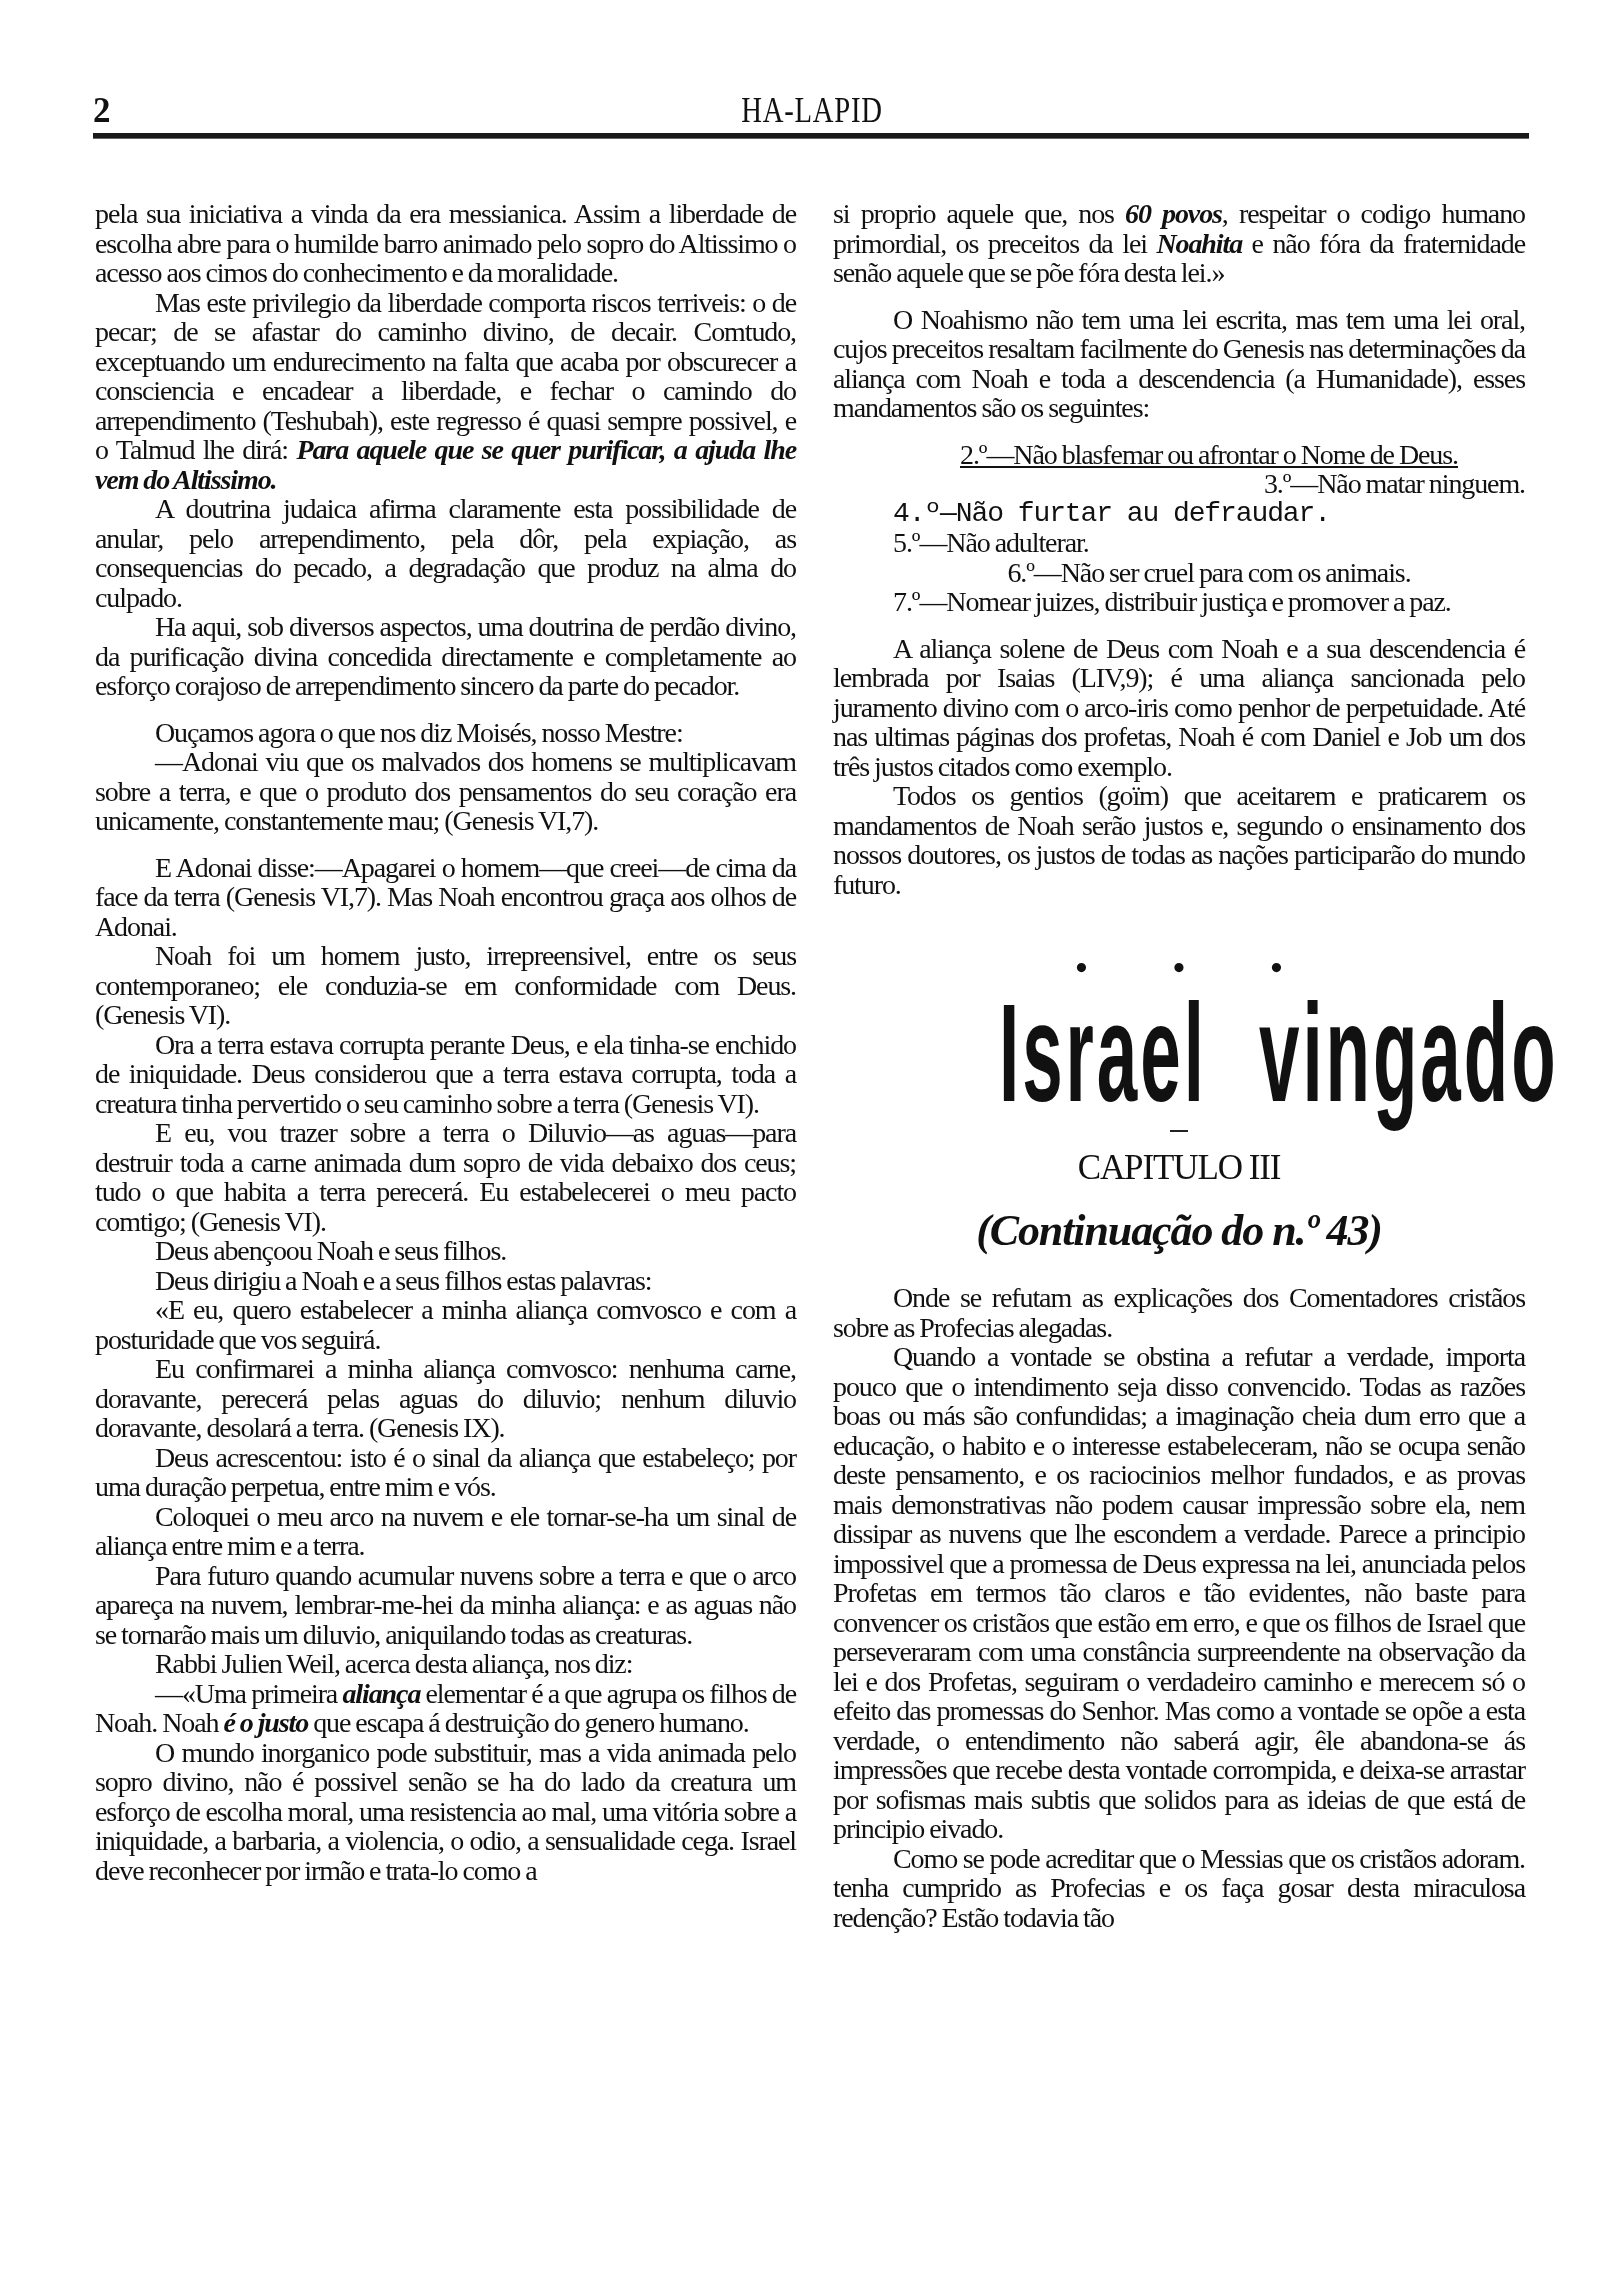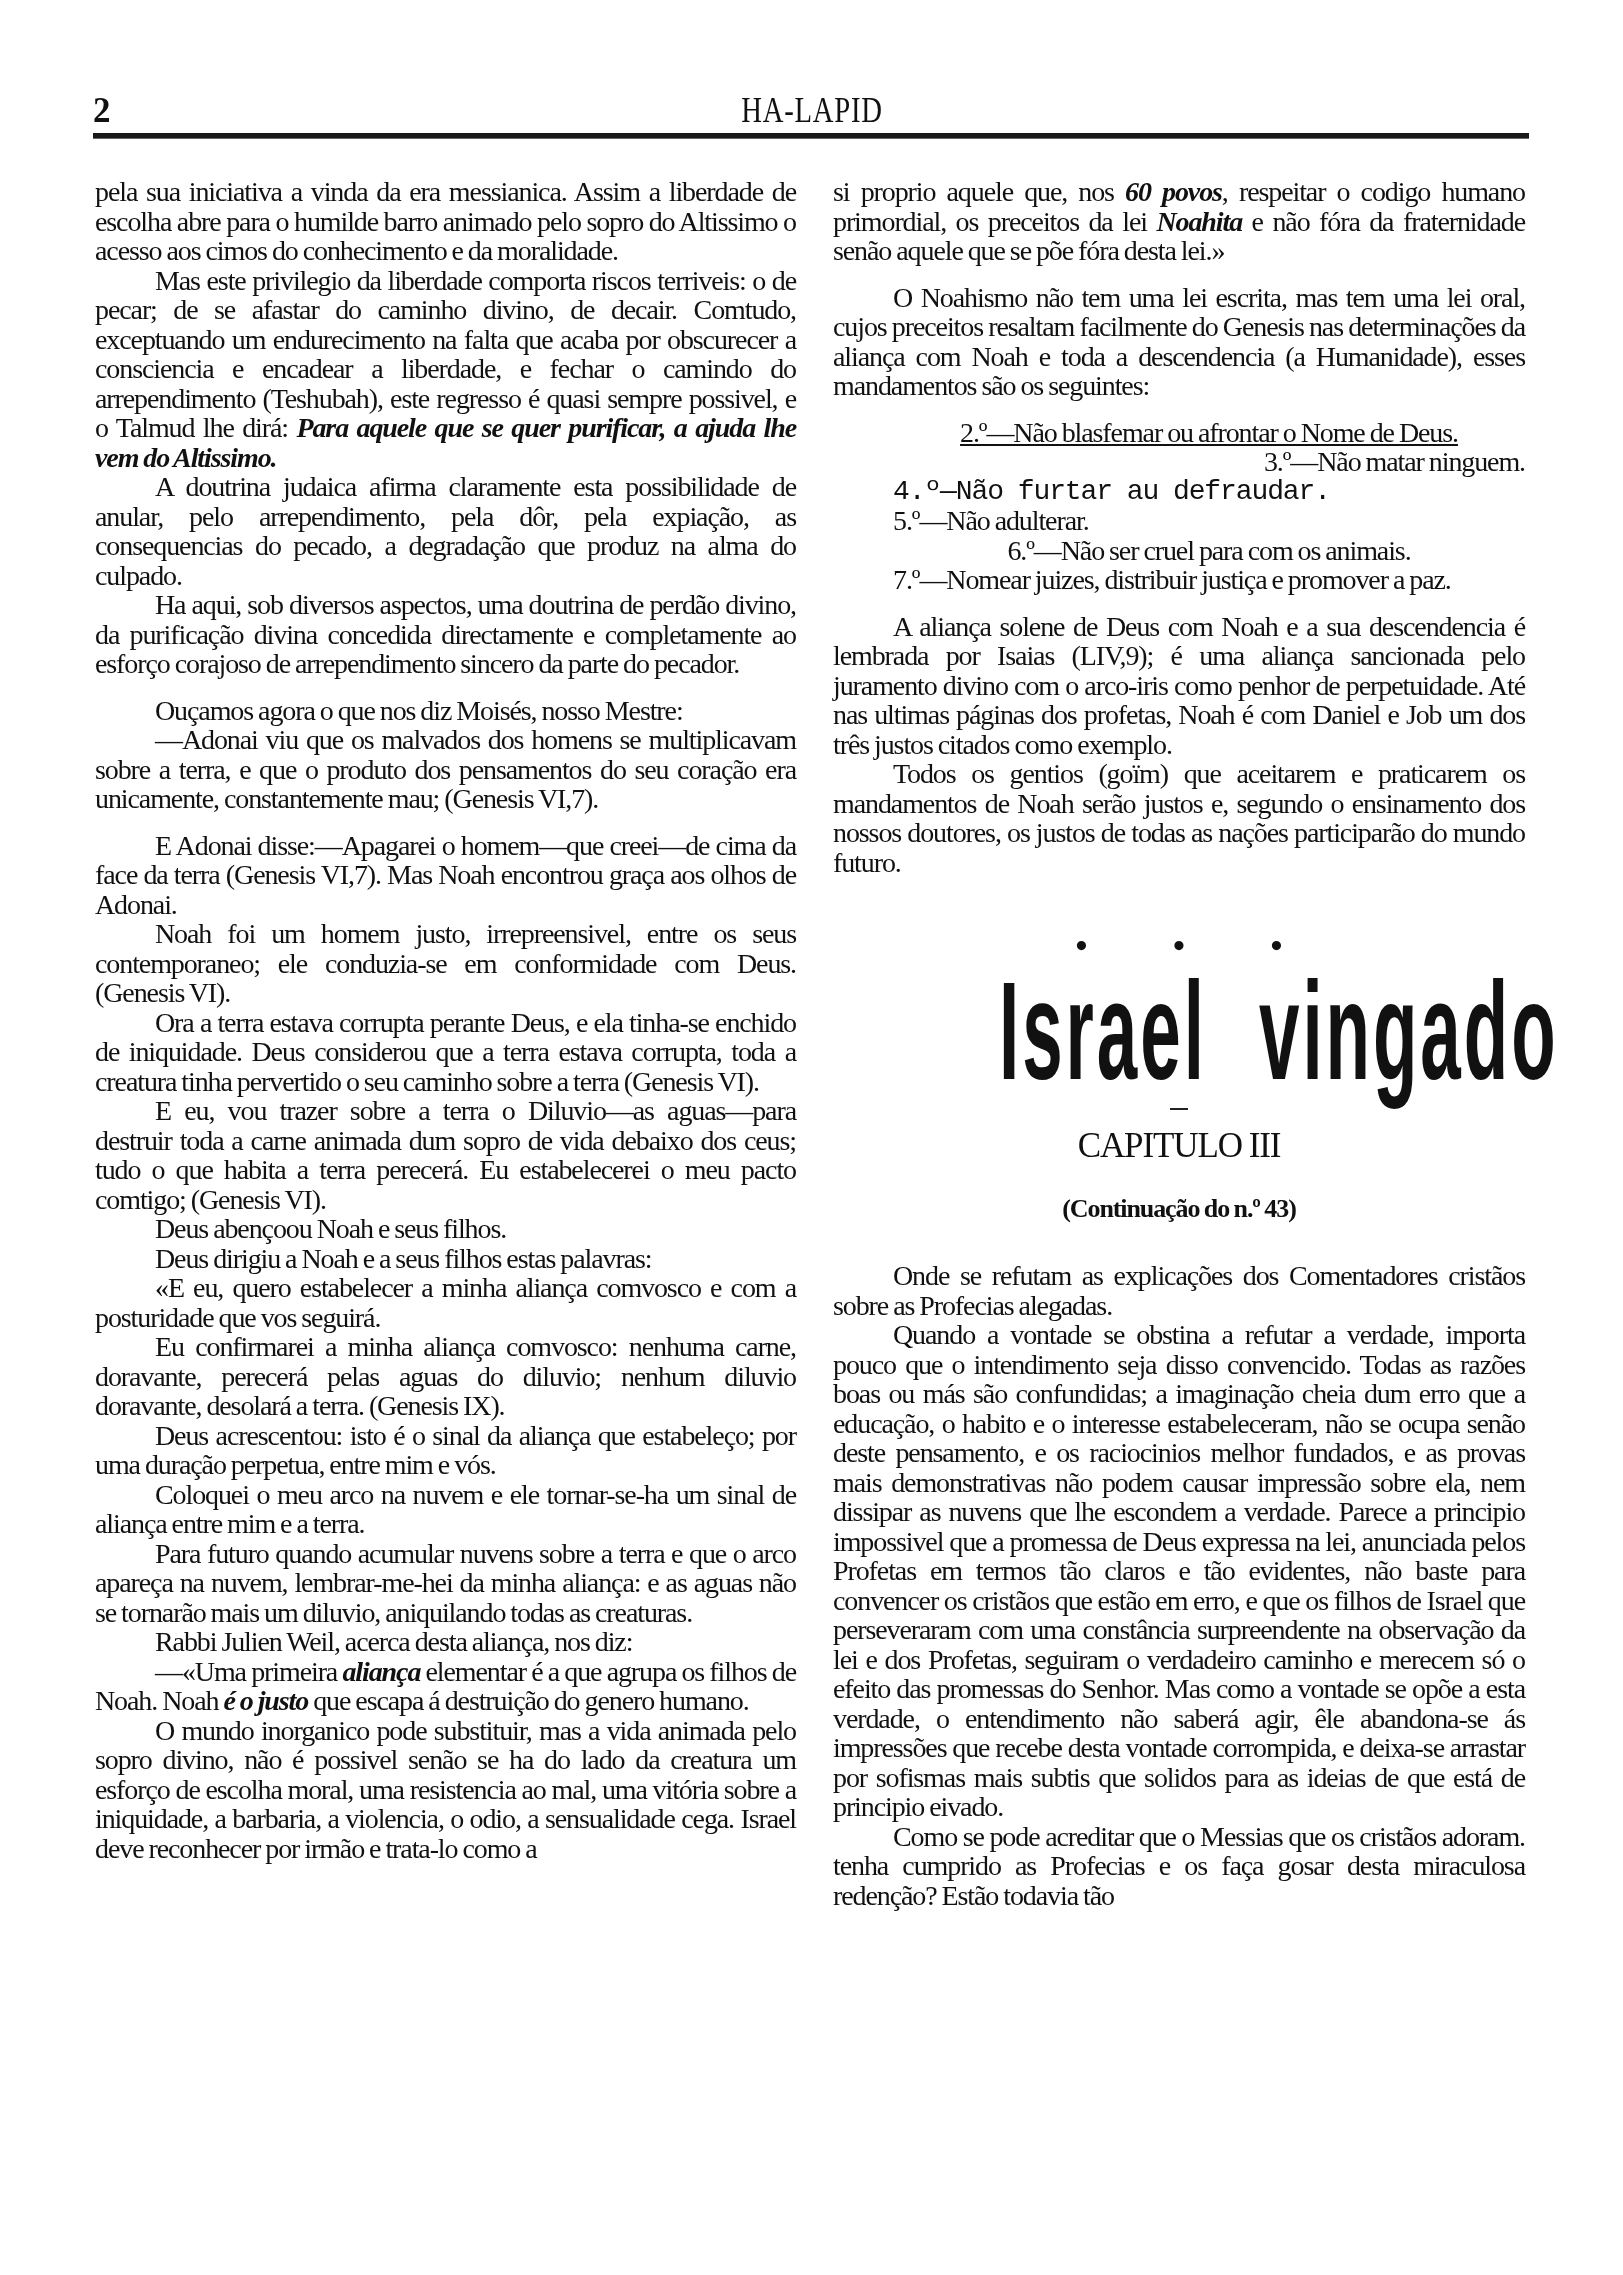--- a/index.html
+++ b/index.html
@@ -1,33 +1,33 @@
 <!DOCTYPE html>
 <html style="font-size:15px"><head>
 <meta charset="utf-8">
 <style>
   html, body { margin:0; padding:0; background:#ffffff; }
   body { width:1624px; height:2276px; position:relative; overflow:hidden; color:#111; font-family:"Liberation Serif","DejaVu Serif",serif; }
   .page-number { position:absolute; left:93px; top:91px; font-size:35px; font-weight:bold; }
   .masthead { position:absolute; left:0; width:1624px; top:91px; text-align:center; font-size:35px; letter-spacing:0.9px; transform:scaleX(0.82); transform-origin:center; }
   .rule { position:absolute; left:93px; width:1436px; top:133px; height:4.7px; background:#1a1a1a; border-bottom:0.9px solid #666; }
-  .col { position:absolute; top:177px; font-size:28px; line-height:29.5px; text-align:justify; }
+  .col { position:absolute; top:199px; font-size:28px; line-height:29.5px; text-align:justify; }
   .col-left { left:95px; width:701px; }
   .col-right { left:833px; width:692px; }
   .col p { margin:0; text-indent:60px; transform-origin:left; hyphens:manual; }
   .col p.noindent { text-indent:0; }
   .col p.gap { margin-top:17px; }
   .col p.list { text-indent:60px; }
   .col .it { font-style:italic; font-weight:bold; }
   .condensed { letter-spacing:-1.1px; word-spacing:-0.9px; }
   .dots { text-align:center; font-size:34px; letter-spacing:39px; margin:54px 0 9.3px 0; padding-left:39px; font-weight:bold; }
   .article-title { text-align:center; font-family:"Liberation Sans","DejaVu Sans",sans-serif; font-weight:bold; font-size:140px; line-height:121px; margin:0; white-space:nowrap; transform:scaleX(0.52); transform-origin:center; letter-spacing:5.6px; word-spacing:56px; }
   .small-rule { width:18.6px; height:1.9px; background:#222; margin:17px auto 15px auto; }
   .chapter { text-align:center; font-size:35px; line-height:41px; margin:0 0 22.4px 0; }
-  .continuation { text-align:center; font-weight:bold; font-size:26px; line-height:41px; margin:0 0 32px 0; }
+  .continuation { text-align:center; font-style:italic; font-weight:bold; font-size:44px; line-height:41px; margin:0 0 32px 0; }
 </style>
 </head>
 <body>
 
 <div class="page-number">2</div>
 <div class="masthead">HA-LAPID</div>
 <div class="rule"></div>
 
 <div class="col col-left condensed" id="left-col">
     <p class="noindent"><span>pela sua iniciativa a vinda da era messianica. Assim a liberdade de escolha abre para o humilde barro animado pelo sopro do Altissimo o acesso aos cimos do conhecimento e da moralidade.</span></p>

